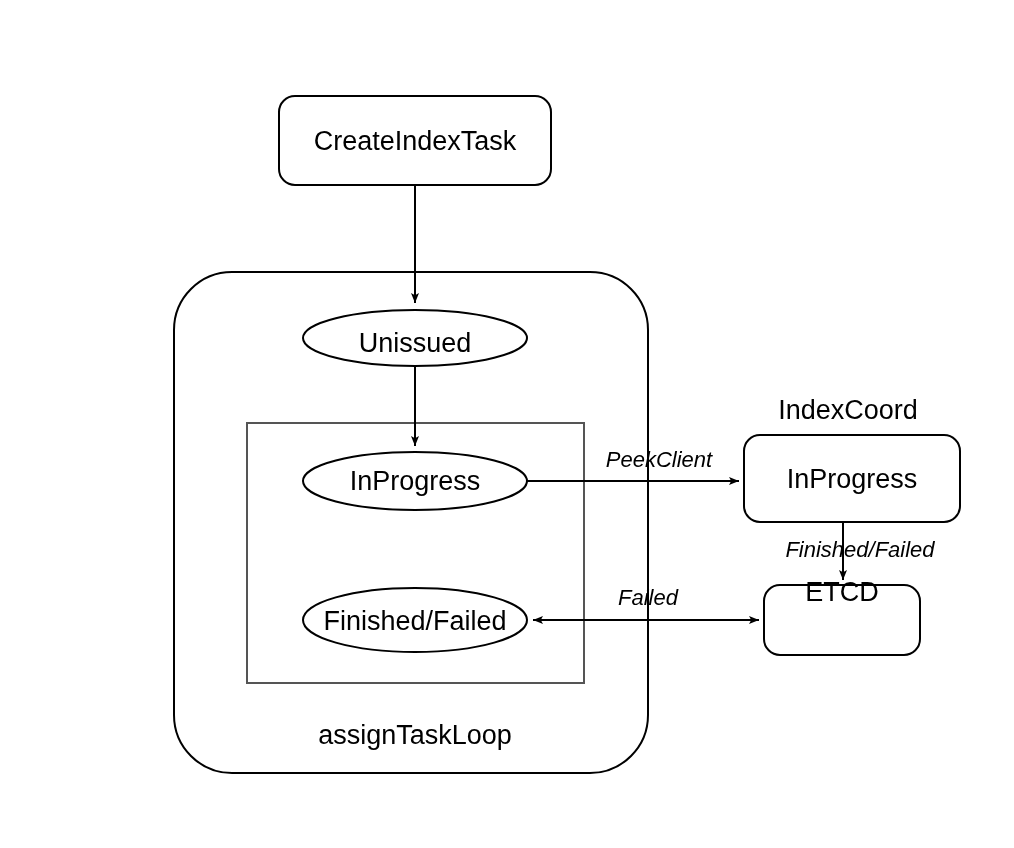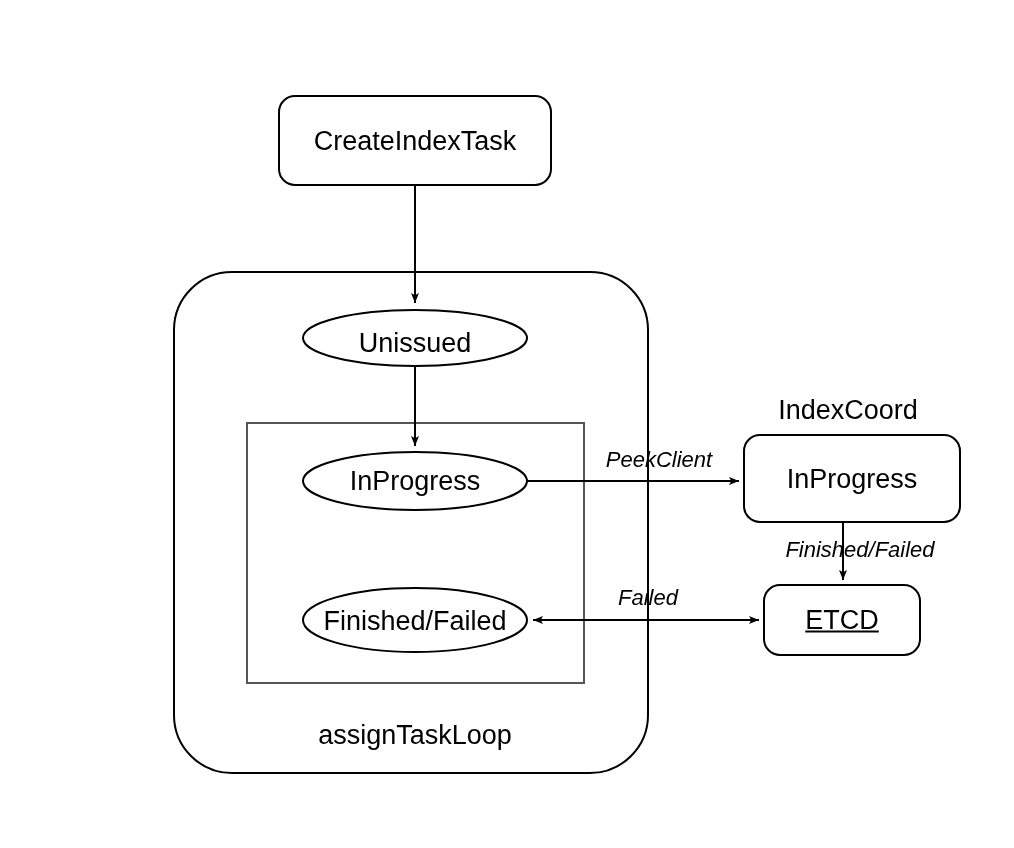--- a/index.html
+++ b/index.html
@@ -98,21 +98,21 @@
   <div class="lbl lbl-center node-text" style="left:415px; top:141px;">CreateIndexTask</div>
 
   <div class="lbl lbl-center node-text" style="left:415px; top:343px;">Unissued</div>
 
   <div class="lbl lbl-center node-text" style="left:415px; top:481px;">InProgress</div>
 
   <div class="lbl lbl-center node-text" style="left:415px; top:621px;">Finished/Failed</div>
 
   <div class="lbl lbl-center node-text" style="left:852px; top:479px;">InProgress</div>
 
-  <div class="lbl lbl-center node-text" style="left:842px; top:620px;text-decoration:underline;">ETCD</div>
+  <div class="lbl lbl-center node-text" style="left:842px; top:592px;">ETCD</div>
 
   <div class="lbl lbl-center edge-text" style="left:659px; top:460px;">PeekClient</div>
 
   <div class="lbl lbl-center edge-text" style="left:860px; top:550px;">Finished/Failed</div>
 
   <div class="lbl lbl-center edge-text" style="left:648px; top:598px;">Failed</div>
 
 </div>
 
 </body></html>

